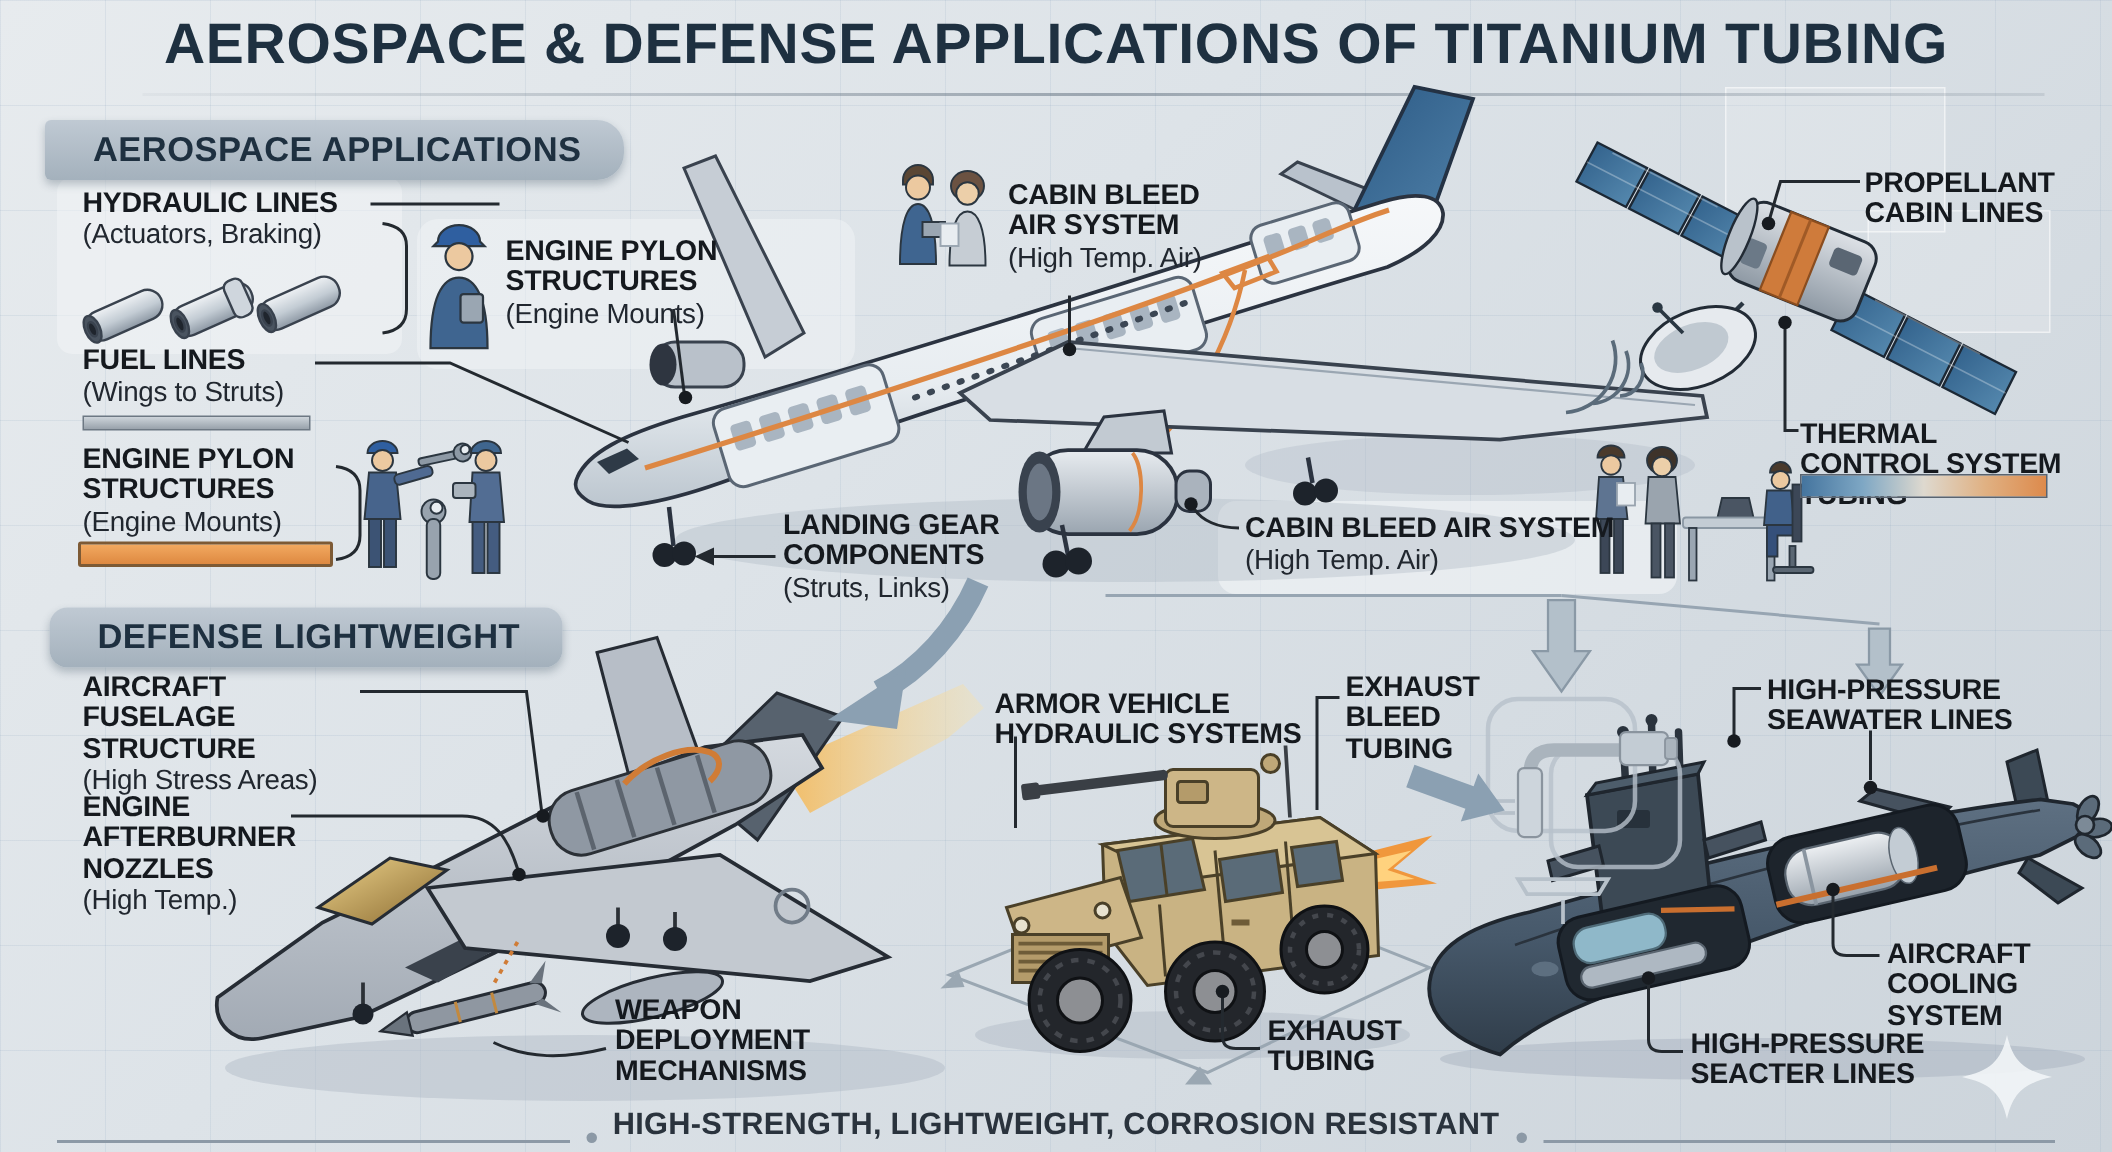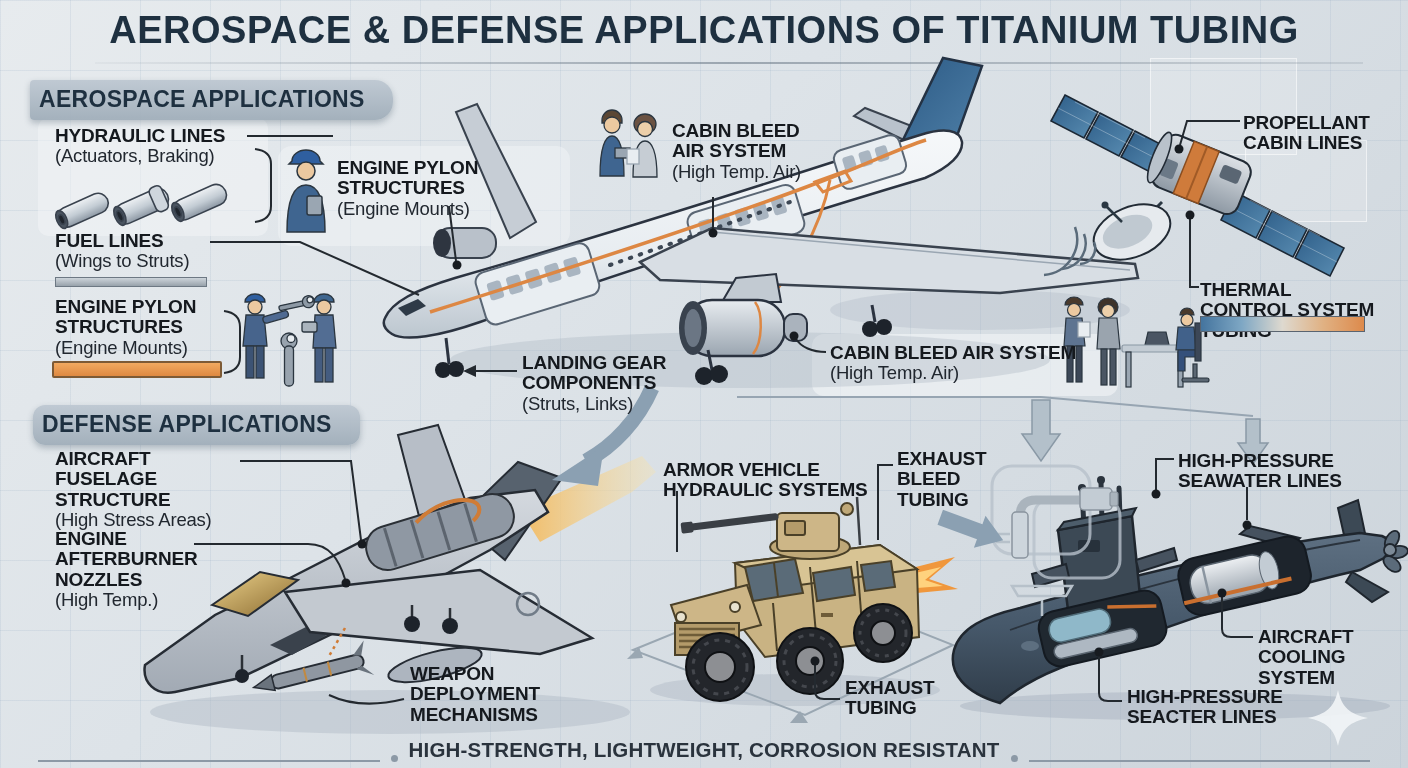--- a/index.html
+++ b/index.html
@@ -10,21 +10,21 @@
     background-image:linear-gradient(rgba(140,165,190,.16) 1px,transparent 1px),
                      linear-gradient(90deg,rgba(140,165,190,.16) 1px,transparent 1px);
     background-size:70px 70px;}
   .ghost-panel{position:absolute;border:1px solid rgba(255,255,255,.55);background:rgba(255,255,255,.16);}
   .title{position:absolute;top:9px;left:0;right:0;text-align:center;
     font-size:38px;font-weight:700;color:#1e3040;letter-spacing:.5px;white-space:nowrap;}
   .title-rule{position:absolute;left:95px;right:45px;top:62px;height:2px;
     background:linear-gradient(90deg,rgba(90,105,120,.05),rgba(90,105,120,.5),rgba(90,105,120,.15));}
   .badge{position:absolute;background:linear-gradient(180deg,rgba(190,200,210,.96),rgba(158,172,184,.92));
     color:#1e3040;font-weight:700;font-size:23px;letter-spacing:.3px;
-    padding:6px 28px 7px 9px;box-shadow:0 3px 6px rgba(40,60,80,.28);white-space:nowrap;}
+    padding:6px 28px 7px 32px;box-shadow:0 3px 6px rgba(40,60,80,.28);white-space:nowrap;}
   .badge.aero{left:30px;top:80px;border-radius:4px 18px 18px 4px;}
   .badge.def{left:33px;top:405px;border-radius:12px;}
   .lbl{position:absolute;color:#15191e;line-height:1.07;letter-spacing:-.2px;}
   .lbl .t{display:block;font-weight:700;font-size:19px;}
   .lbl .s{display:block;font-weight:400;font-size:18.5px;color:#21272f;}
   .bar{position:absolute;}
   .bar.gray{left:55px;top:277px;width:150px;height:8px;
     background:linear-gradient(#cdd4da,#98a2ab);border:1.5px solid #6d7883;}
   .bar.orange{left:52px;top:361px;width:166px;height:13px;border-radius:2px;
     background:linear-gradient(#f2a960,#de8941);border:2px solid #7d5a35;}
@@ -47,21 +47,21 @@
   <div class="ghost-panel" style="left:1150px;top:58px;width:145px;height:95px;"></div>
   <div class="ghost-panel" style="left:1245px;top:140px;width:120px;height:80px;"></div>
   <div class="ghost-panel" style="left:38px;top:118px;width:230px;height:118px;border:none;background:rgba(243,246,248,.5);border-radius:10px;"></div>
   <div class="ghost-panel" style="left:278px;top:146px;width:292px;height:100px;border:none;background:rgba(243,246,248,.45);border-radius:14px;"></div>
   <div class="ghost-panel" style="left:812px;top:334px;width:306px;height:62px;border:none;background:rgba(245,248,250,.55);border-radius:12px;"></div>
 
   <div class="title">AEROSPACE &amp; DEFENSE APPLICATIONS OF TITANIUM TUBING</div>
   <div class="title-rule"></div>
 
   <div class="badge aero">AEROSPACE APPLICATIONS</div>
-  <div class="badge def">DEFENSE APPLICATIONS</div>
+  <div class="badge def">DEFENSE LIGHTWEIGHT</div>
 
   <svg class="ill" style="left:48px;top:166px;" width="180" height="76" viewBox="0 0 180 76">
     <defs>
       <linearGradient id="tubeg" x1="0" y1="0" x2="0" y2="1">
         <stop offset="0" stop-color="#eef1f4"></stop>
           <stop offset=".55" stop-color="#c3ccd4"></stop>
           <stop offset="1" stop-color="#8d98a4"></stop>
       </linearGradient>
     </defs>
     <g stroke="#39424e" stroke-width="1.6">
@@ -592,21 +592,21 @@
   <div class="lbl" style="left:55px;top:297px;width:152px;">
     <span class="t">ENGINE PYLON STRUCTURES</span>
     <span class="s">(Engine Mounts)</span>
   </div>
 
   <div class="lbl" style="left:672px;top:121px;width:160px;">
     <span class="t">CABIN BLEED AIR SYSTEM</span>
     <span class="s">(High Temp. Air)</span>
   </div>
 
-  <div class="lbl" style="left:522px;top:341px;width:148px;margin-top:12px;">
+  <div class="lbl" style="left:522px;top:341px;width:148px;">
     <span class="t">LANDING GEAR COMPONENTS</span>
     <span class="s">(Struts, Links)</span>
   </div>
 
   <div class="lbl" style="left:830px;top:343px;width:290px;">
     <span class="t">CABIN BLEED AIR SYSTEM</span>
     <span class="s">(High Temp. Air)</span>
   </div>
 
   <div class="lbl" style="left:1243px;top:113px;width:130px;">

